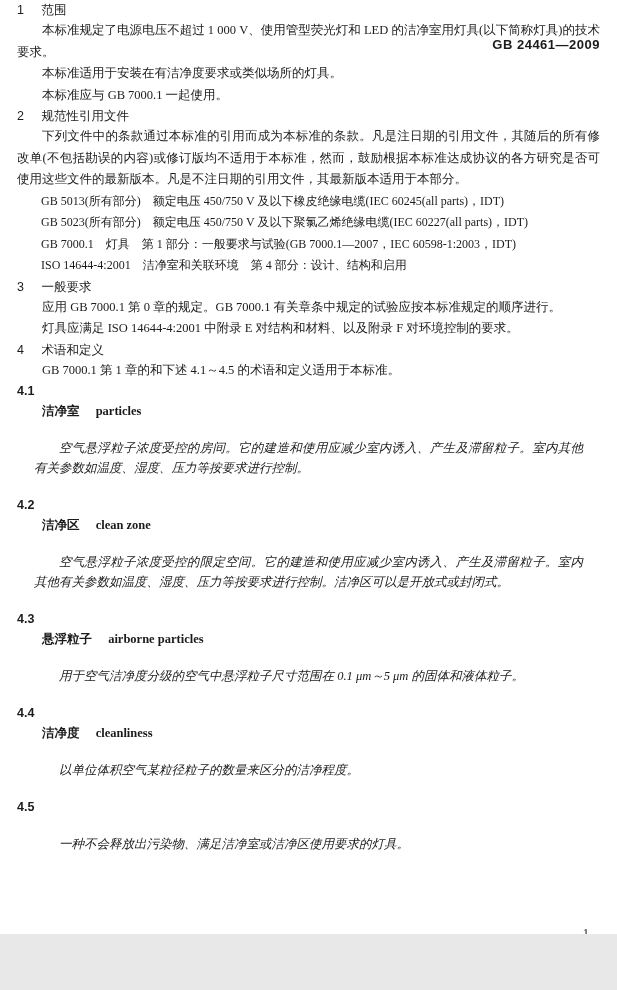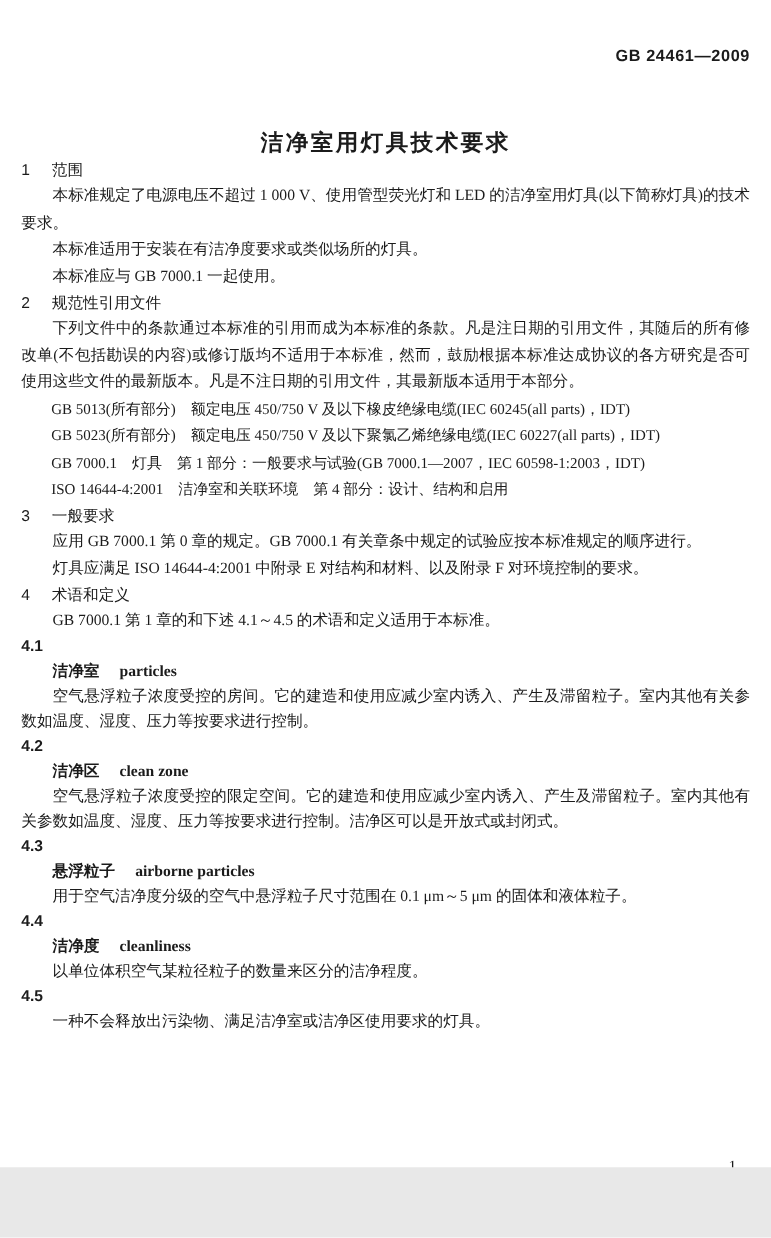--- a/index.html
+++ b/index.html
@@ -76,42 +76,42 @@
   .def-term {
     font-family: "Liberation Sans", sans-serif;
     font-weight: bold;
   }
   .def-term-en {
     font-family: "Liberation Serif", serif;
     font-weight: bold;
     margin-left: 13px;
   }
   p.def-text {
-    margin: 0;
+    margin: 17px;
     font-size: 12.5px;
     line-height: 20px;
     text-indent: 2em;
     text-align: justify;
+    font-style: italic;
   }
   .page-number {
     position: absolute;
     top: 926px;
     right: 28px;
     font-size: 12.5px;
     font-family: "Liberation Serif", serif;
   }
 </style>
 </head>
 <body>
 
 <div class="page">
 
   <div class="std-code">GB 24461—2009</div>
 
-  <h1 class="doc-title">洁净室用灯具技术要求</h1>
 
   <div class="content">
 
     <h2 class="sec-heading sec1-heading">
       <span class="sec-num">1</span>
       <span>范围</span>
     </h2>
     <p class="body-para">本标准规定了电源电压不超过 1 000 V、使用管型荧光灯和 LED 的洁净室用灯具(以下简称灯具)的技术要求。</p>
     <p class="body-para">本标准适用于安装在有洁净度要求或类似场所的灯具。</p>
     <p class="body-para">本标准应与 GB 7000.1 一起使用。</p>

